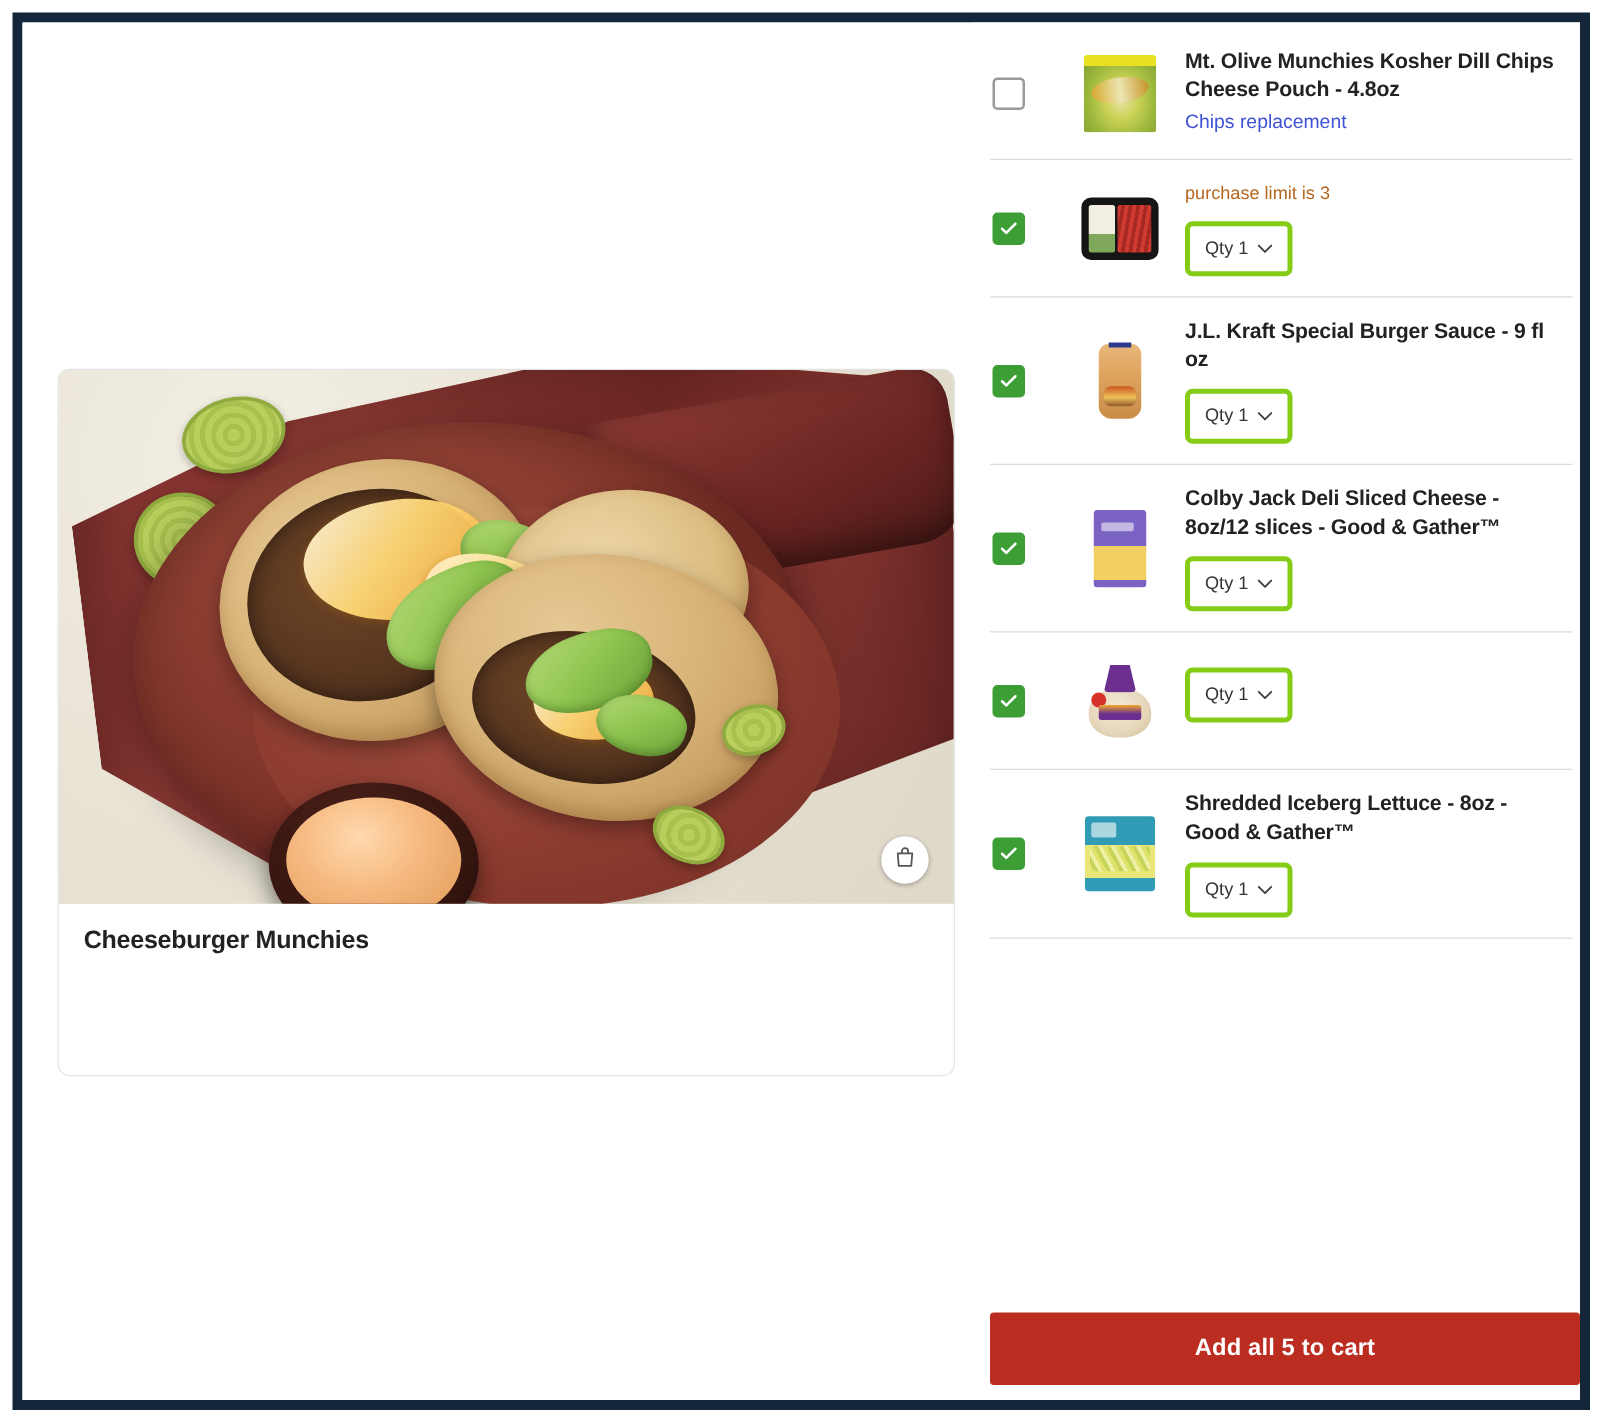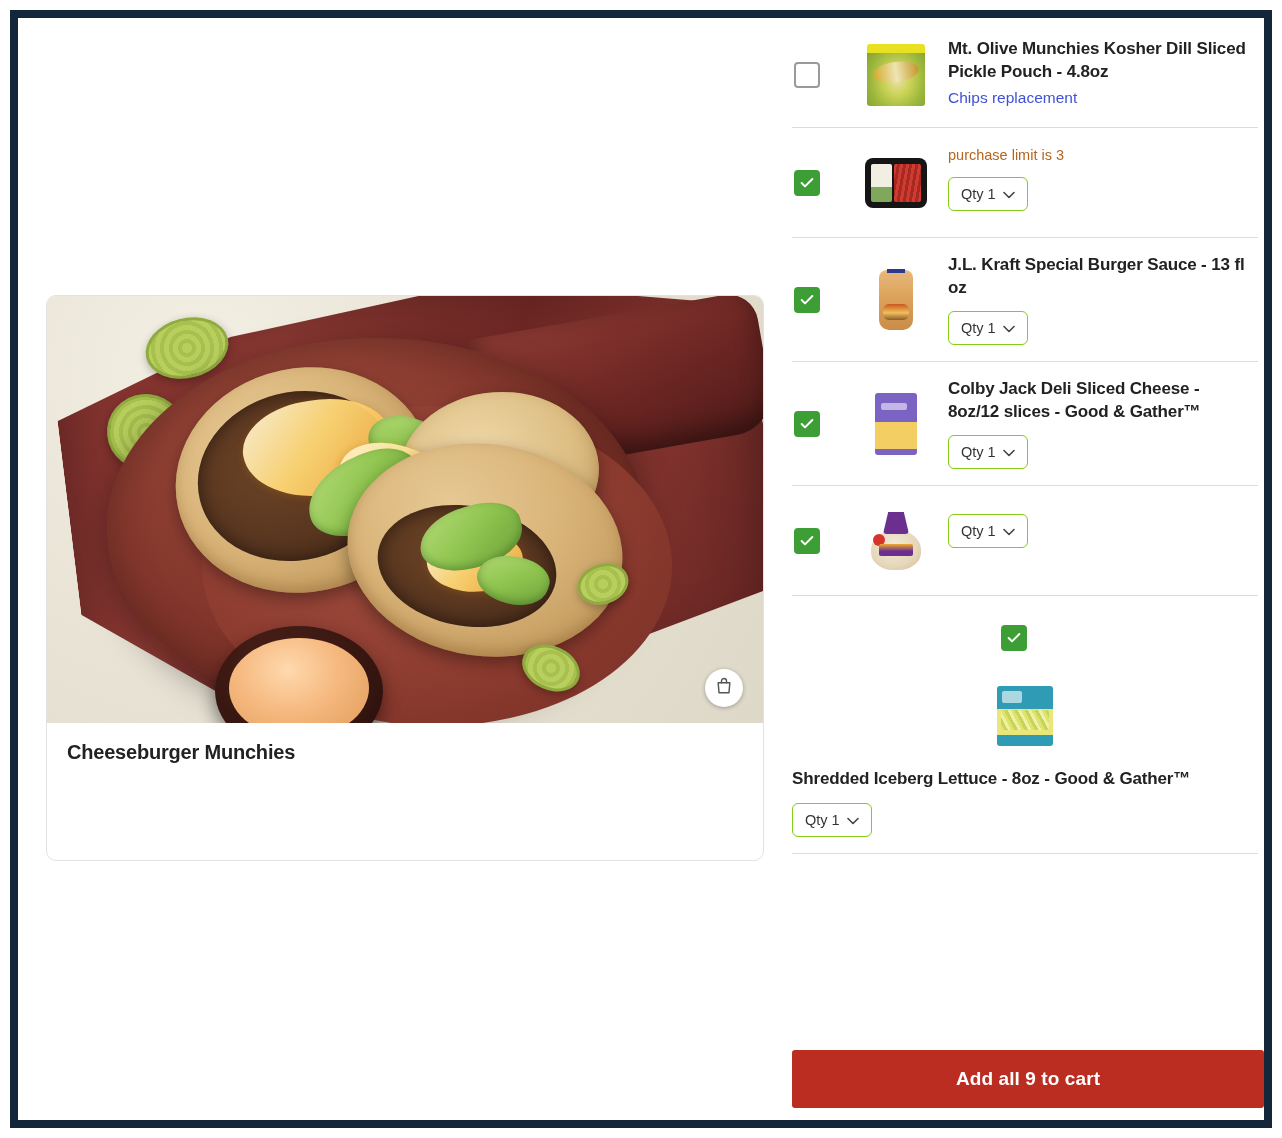--- a/index.html
+++ b/index.html
@@ -201,21 +201,21 @@
 
   .item-row {
     display: flex;
     align-items: flex-start;
     padding: 16px 0 16px 0;
     margin: 0 14px 0 14px;
     border-bottom: 1px solid #dcdcdc;
     min-height: 110px;
   }
   .item-row.first { padding-top: 20px; }
-  .item-row.last  { border-bottom: 1px solid #dcdcdc; flex-direction: column; }
+  .item-row.last  { border-bottom: 1px solid #dcdcdc; }
 
   .chk-cell {
     width: 52px;
     flex: 0 0 52px;
     display: flex;
     align-items: center;
     justify-content: flex-start;
     align-self: center;
     padding-left: 2px;
   }
@@ -364,23 +364,23 @@
     font-size: 15.5px;
     color: #3f51d6;
     cursor: pointer;
     display: inline-block;
   }
   .qty {
     margin-top: 12px;
     display: inline-flex;
     align-items: center;
     gap: 7px;
-    height: 34px;
+    height: 44px;
     padding: 4px 12px;
-    border: 1px solid #84cc16;
+    border: 4px solid #84cc16;
     border-radius: 6px;
     font-size: 14.5px;
     color: #333333;
     background: #ffffff;
     cursor: pointer;
   }
   .chev { display: inline-block; }
 
   .cart-bar {
     position: absolute;
@@ -465,21 +465,21 @@
           <div class="checkbox">
             
           </div>
         </div>
         <div class="thumb-cell">
           <div class="thumb">
             <div class="th-pickle"></div>
           </div>
         </div>
         <div class="info-cell">
-          <div class="item-title">Mt. Olive Munchies Kosher Dill Sliced Pickle Pouch - 4.8oz</div>
+          <div class="item-title">Mt. Olive Munchies Kosher Dill Chips Cheese Pouch - 4.8oz</div>
           <div class="item-link">Chips replacement</div>
         </div>
       </div>
 
       <div class="item-row">
         <div class="chk-cell">
           <div class="checkbox checked">
             <svg width="16" height="16" viewBox="0 0 24 24" fill="none" stroke="#ffffff" stroke-width="3" stroke-linecap="round" stroke-linejoin="round">
               <polyline points="20 6 9 17 4 12"></polyline>
             </svg>
@@ -513,21 +513,21 @@
               <polyline points="20 6 9 17 4 12"></polyline>
             </svg>
           </div>
         </div>
         <div class="thumb-cell">
           <div class="thumb">
             <div class="th-sauce"></div>
           </div>
         </div>
         <div class="info-cell">
-          <div class="item-title">J.L. Kraft Special Burger Sauce - 13 fl oz</div>
+          <div class="item-title">J.L. Kraft Special Burger Sauce - 9 fl oz</div>
           <div class="qty">
             <span>Qty 1</span>
             <span class="chev">
               <svg width="12" height="8" viewBox="0 0 12 8" fill="none" stroke="#444" stroke-width="1.6" stroke-linecap="round" stroke-linejoin="round">
                 <polyline points="1 1.5 6 6.5 11 1.5"></polyline>
               </svg>
             </span>
           </div>
         </div>
       </div>
@@ -610,18 +610,18 @@
             <span class="chev">
               <svg width="12" height="8" viewBox="0 0 12 8" fill="none" stroke="#444" stroke-width="1.6" stroke-linecap="round" stroke-linejoin="round">
                 <polyline points="1 1.5 6 6.5 11 1.5"></polyline>
               </svg>
             </span>
           </div>
         </div>
       </div>
 
       <div class="cart-bar">
-        <button class="add-all-btn">Add all 9 to cart</button>
+        <button class="add-all-btn">Add all 5 to cart</button>
       </div>
     </div>
 
   </div>
 </div>
 
 </body></html>

